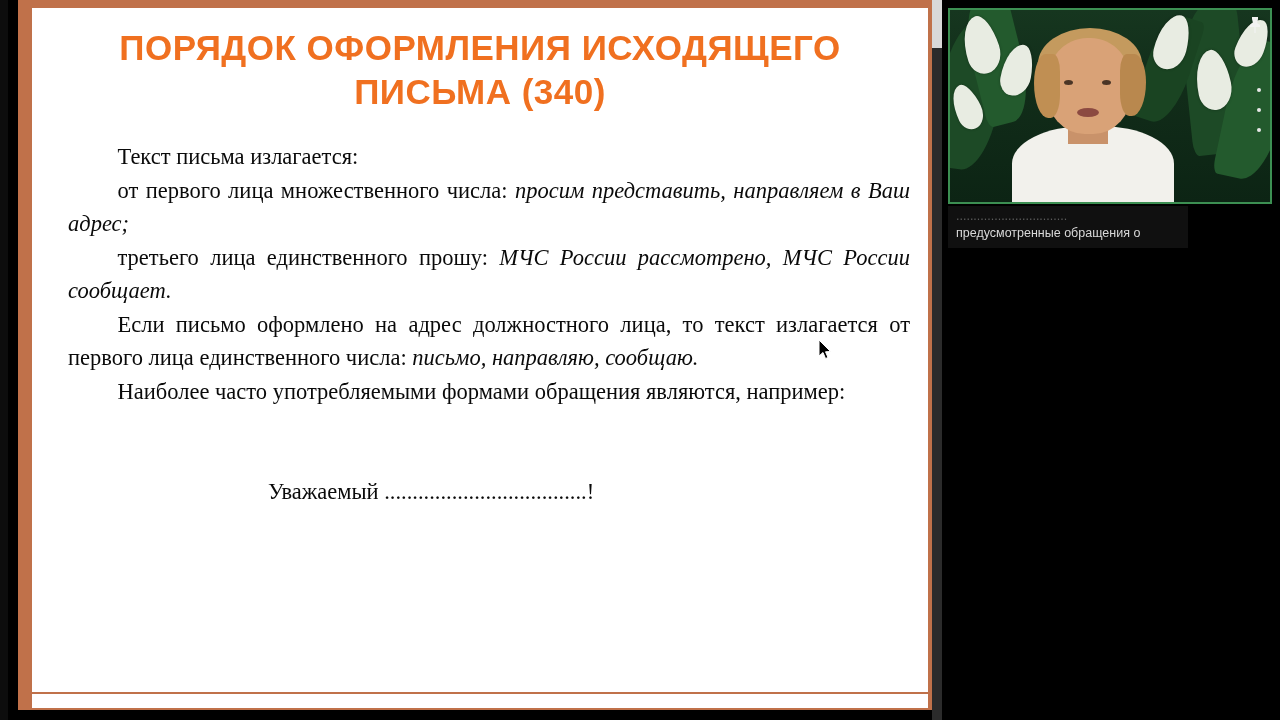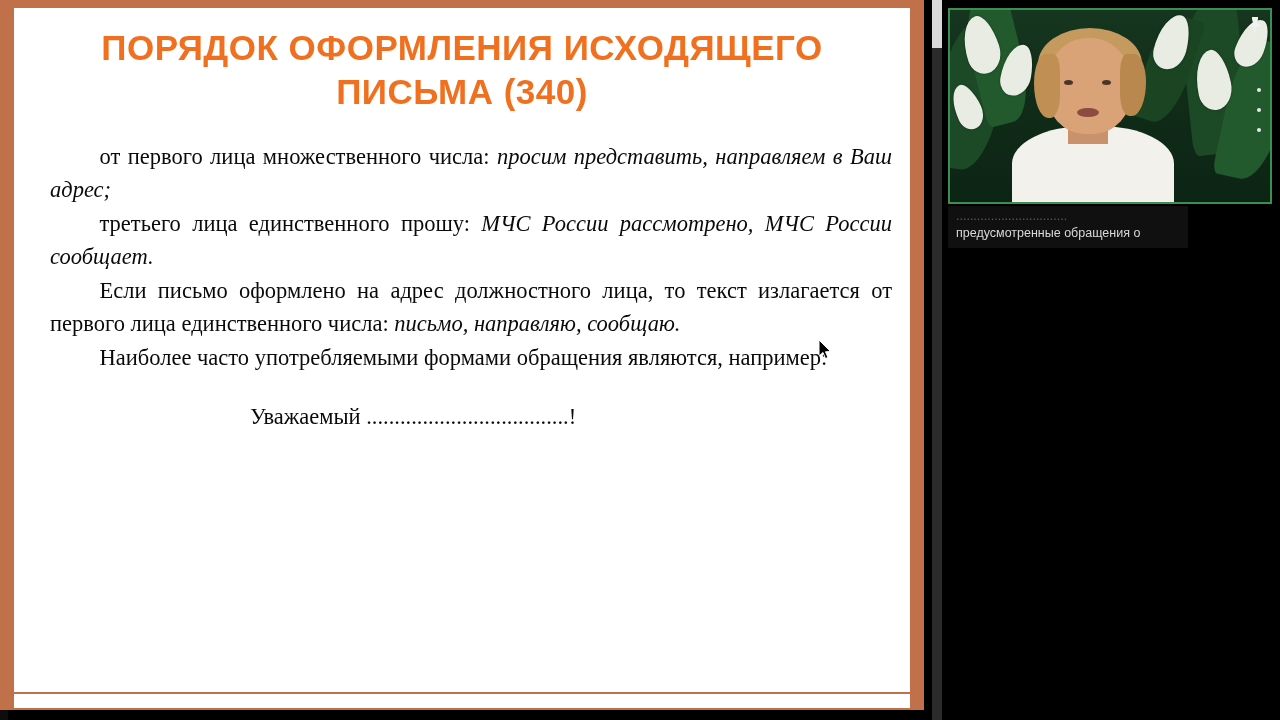--- a/index.html
+++ b/index.html
@@ -24,21 +24,21 @@
   .slide-region {
     position: absolute;
     left: 0;
     top: 0;
     width: 940px;
     height: 720px;
     background: #000;
   }
   .slide-frame {
     position: absolute;
-    left: 0;
+    left: 18px;
     top: 0px;
     width: 924px;
     height: 710px;
     background: #c0714a;
     box-sizing: border-box;
   }
   .slide-page {
     position: absolute;
     left: 14px;
     top: 8px;
@@ -67,21 +67,21 @@
     text-align: justify;
   }
   .slide-body p {
     margin: 0 0 0.05em 0;
     text-indent: 2.2em;
   }
   .ital {
     font-style: italic;
   }
   .greetings {
-    margin: 26px 0 0 0;
+    margin: 66px 0 0 0;
     padding-left: 200px;
     font-family: "Liberation Serif", serif;
     font-size: 22.5px;
     line-height: 1.5;
     color: #0a0a0a;
   }
   .greetings div {
     white-space: nowrap;
   }
   .slide-bottom-strip {
@@ -294,20 +294,23 @@
 
   <div class="slide-region">
     <div class="left-edge-bar"></div>
 
     <div class="slide-frame">
       <div class="slide-page">
 
         <div class="slide-title">ПОРЯДОК ОФОРМЛЕНИЯ ИСХОДЯЩЕГО ПИСЬМА (340)</div>
 
         <div class="slide-body">
+          <p>
+            <span>Текст письма излагается:</span>
+          </p>
           <p>
             <span>от первого лица множественного числа: </span><span class="ital">просим представить, направляем в Ваш адрес;</span>
           </p>
           <p>
             <span>третьего лица единственного прошу: </span><span class="ital">МЧС России рассмотрено, МЧС России сообщает.</span>
           </p>
           <p>
             <span>Если письмо оформлено на адрес должностного лица, то текст излагается от первого лица единственного числа: </span><span class="ital">письмо, направляю, сообщаю.</span>
           </p>
           <p>

